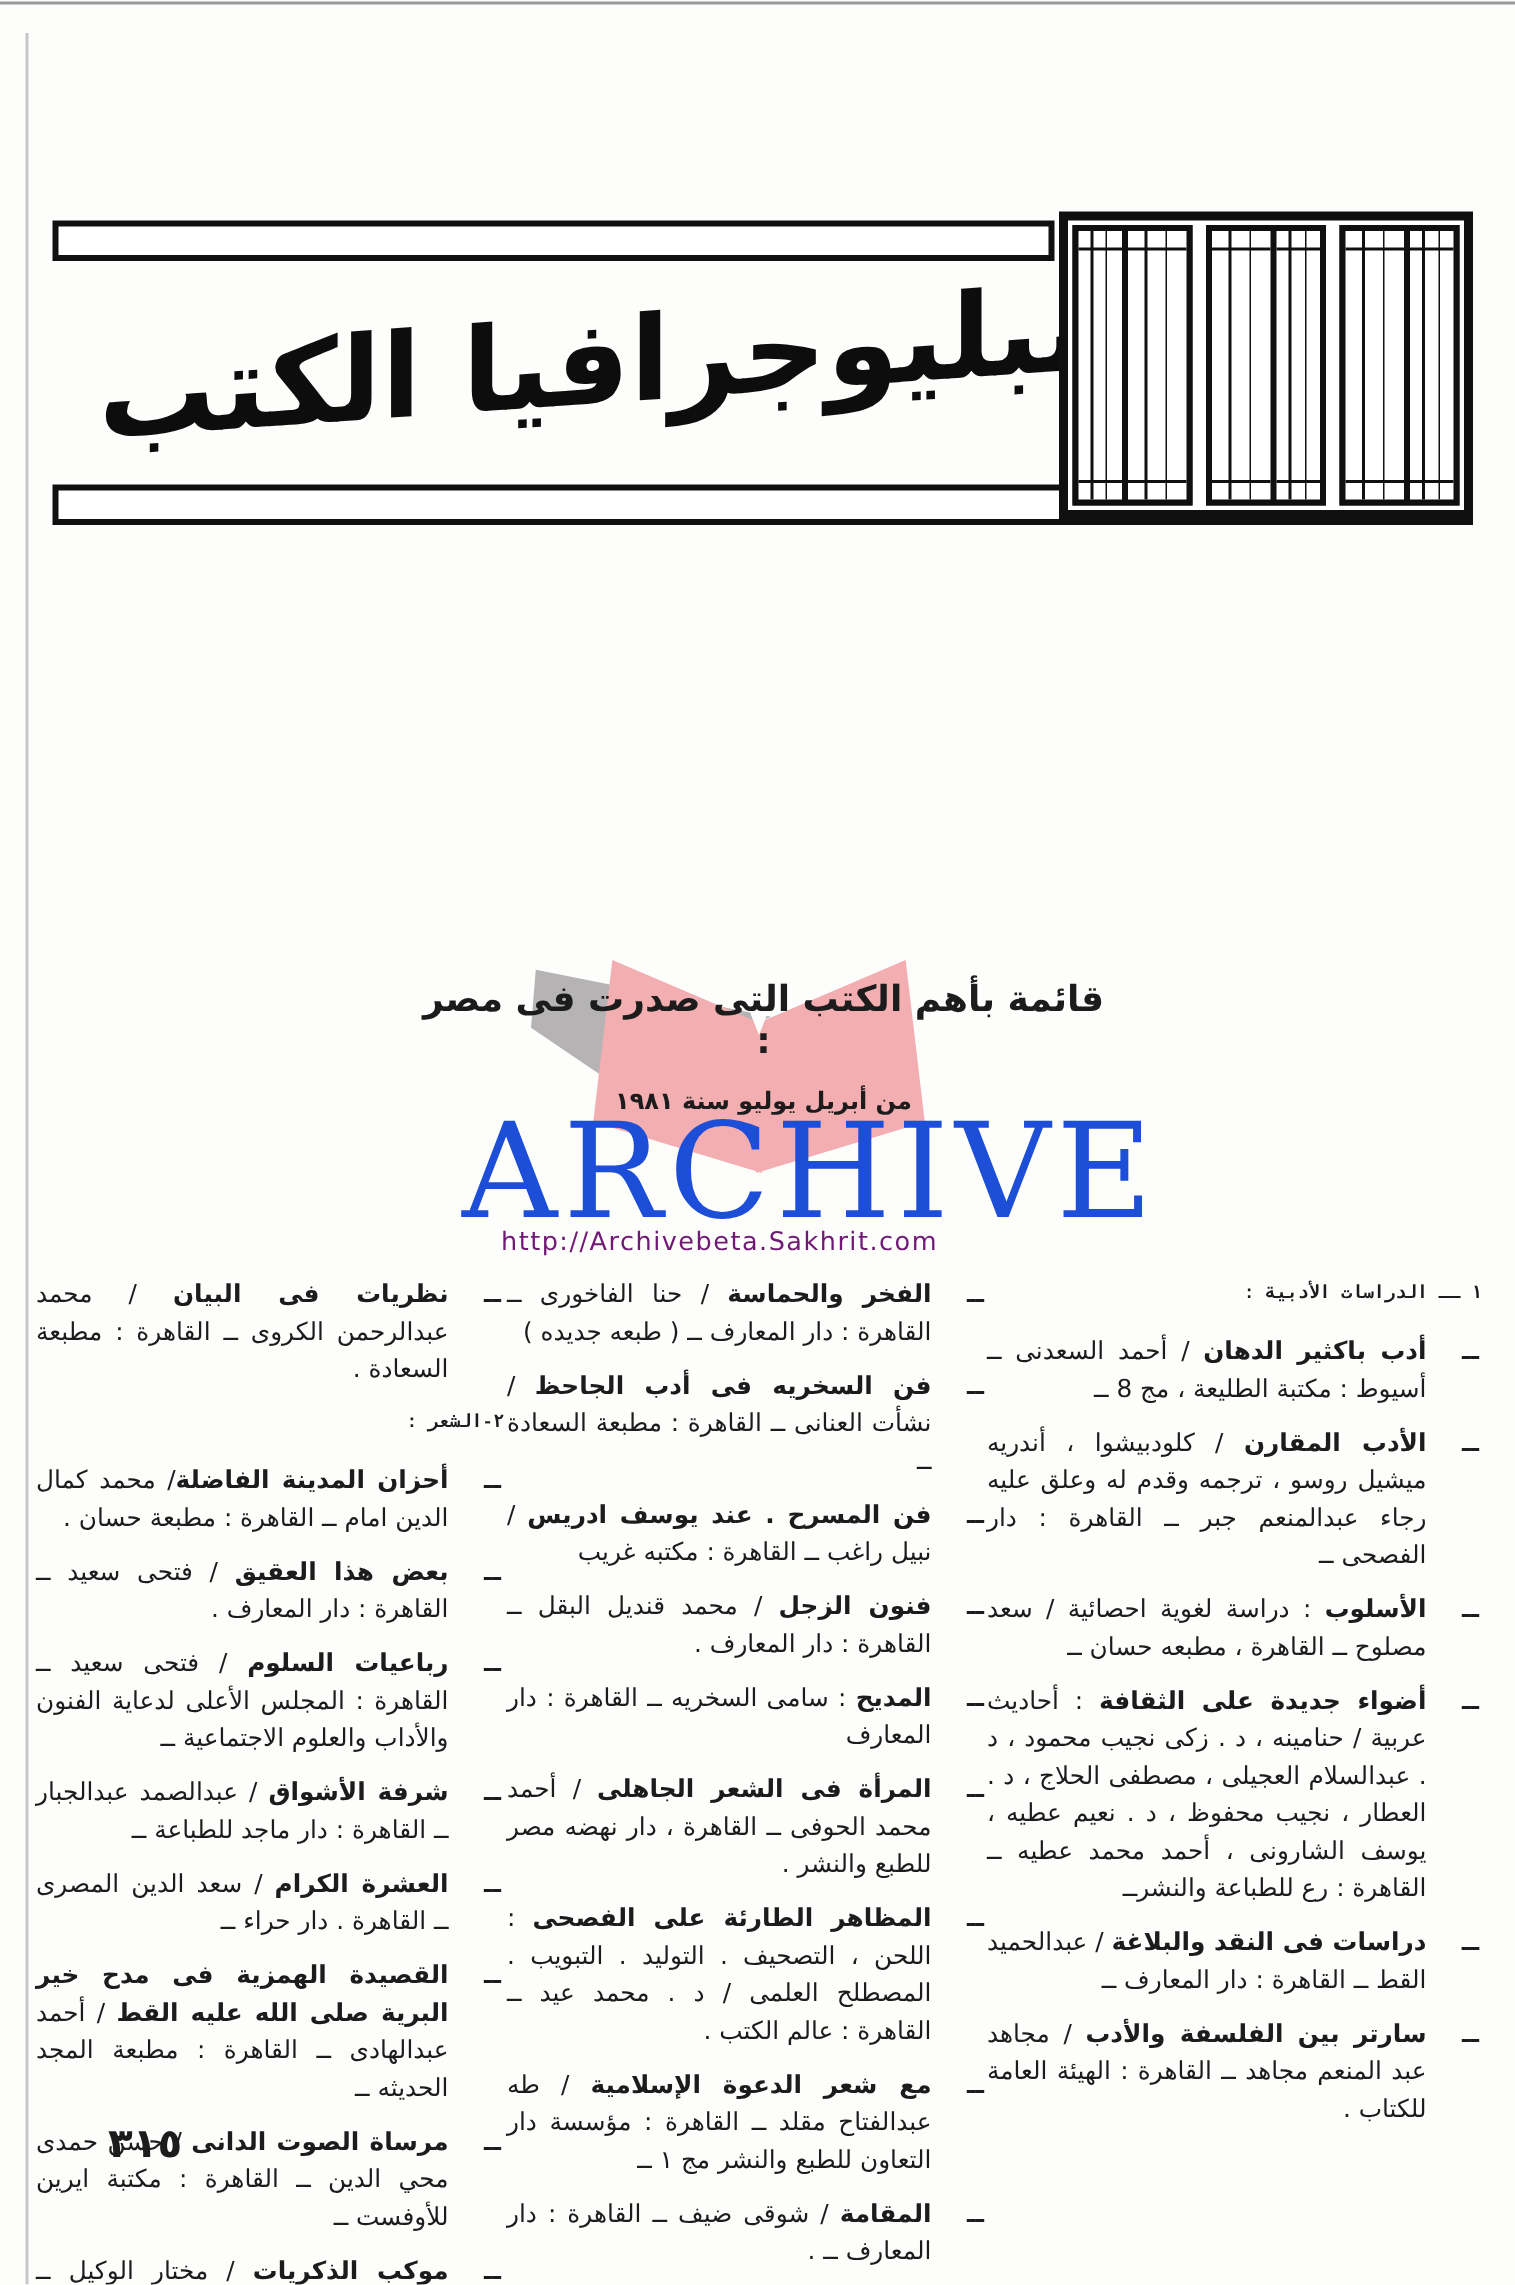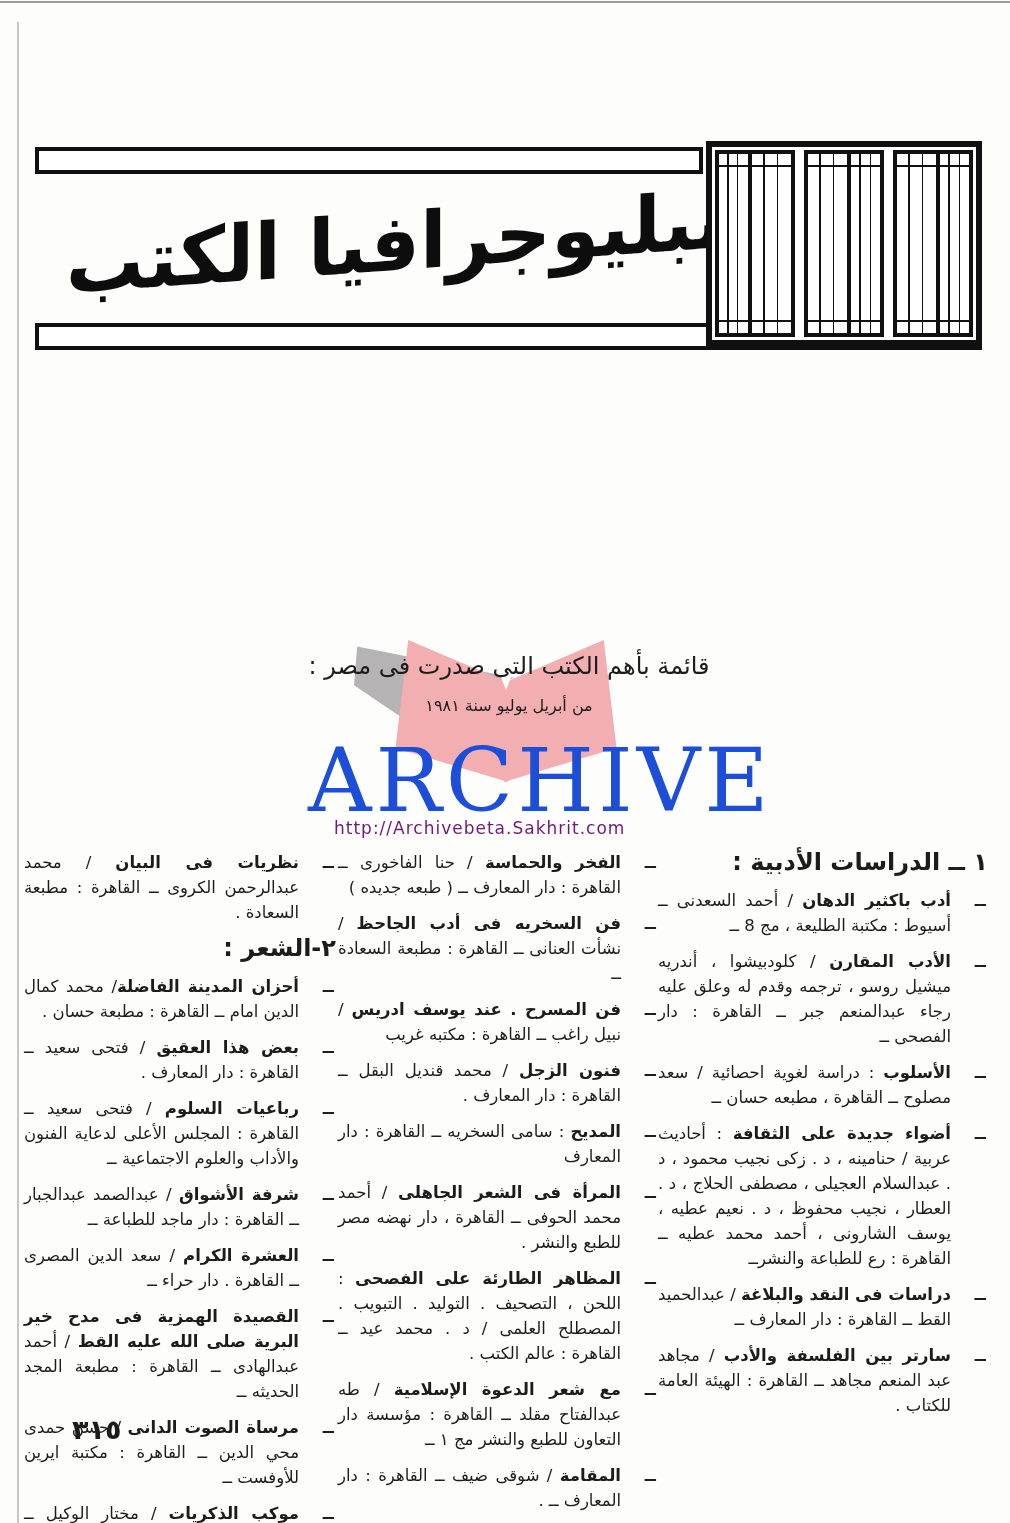--- a/index.html
+++ b/index.html
@@ -35,30 +35,30 @@
   .wm-wing.r{right:0;clip-path:polygon(0 30%,0 100%,97% 76%,86% 0);}
   .wm-notch{position:absolute;left:50%;top:6px;width:46px;height:58px;background:#fdfdfc;
       transform:translateX(-50%);clip-path:polygon(50% 100%,0 0,100% 0);}
   .wm-brand{position:absolute;left:308px;top:737px;width:400px;
       font-family:"DejaVu Serif",serif;font-size:88px;line-height:1;color:#1d4ed8;
       letter-spacing:4px;white-space:nowrap;}
   .wm-url{position:absolute;left:334px;top:818px;font-size:17px;color:#701a75;
       letter-spacing:1px;white-space:nowrap;}
   
   .heading{position:absolute;right:266px;top:652px;width:470px;direction:rtl;
-      text-align:center;font-weight:normal;z-index:3;}
+      text-align:center;font-weight:bold;z-index:3;}
   .heading .h1{font-size:24px;}
   .heading .h2{font-size:16px;margin-top:16px;}
   
   .col{position:absolute;top:850px;direction:rtl;text-align:justify;text-align-last:right;
       font-size:16.5px;line-height:25px;z-index:3;}
   .col-right{left:658px;width:330px;}
   .col-middle{left:338px;width:320px;}
   .col-left{left:24px;width:312px;}
-  .sec-head{font-weight:bold;font-size:24px;margin-bottom:13px;text-align-last:right;}
+  .sec-head{font-weight:bold;font-size:12px;margin-bottom:13px;text-align-last:right;font-family:Liberation Mono, monospace;}
   .entry{position:relative;padding-right:37px;margin-bottom:11px;}
   .entry .dash{position:absolute;right:2px;top:0;font-weight:bold;}
   .entry .t{font-weight:bold;}
   .page-number{position:absolute;left:72px;top:1414px;font-size:27px;font-weight:bold;
       letter-spacing:2px;}
 </style>
 </head>
 <body>
 
 <div class="scan-top"></div>

